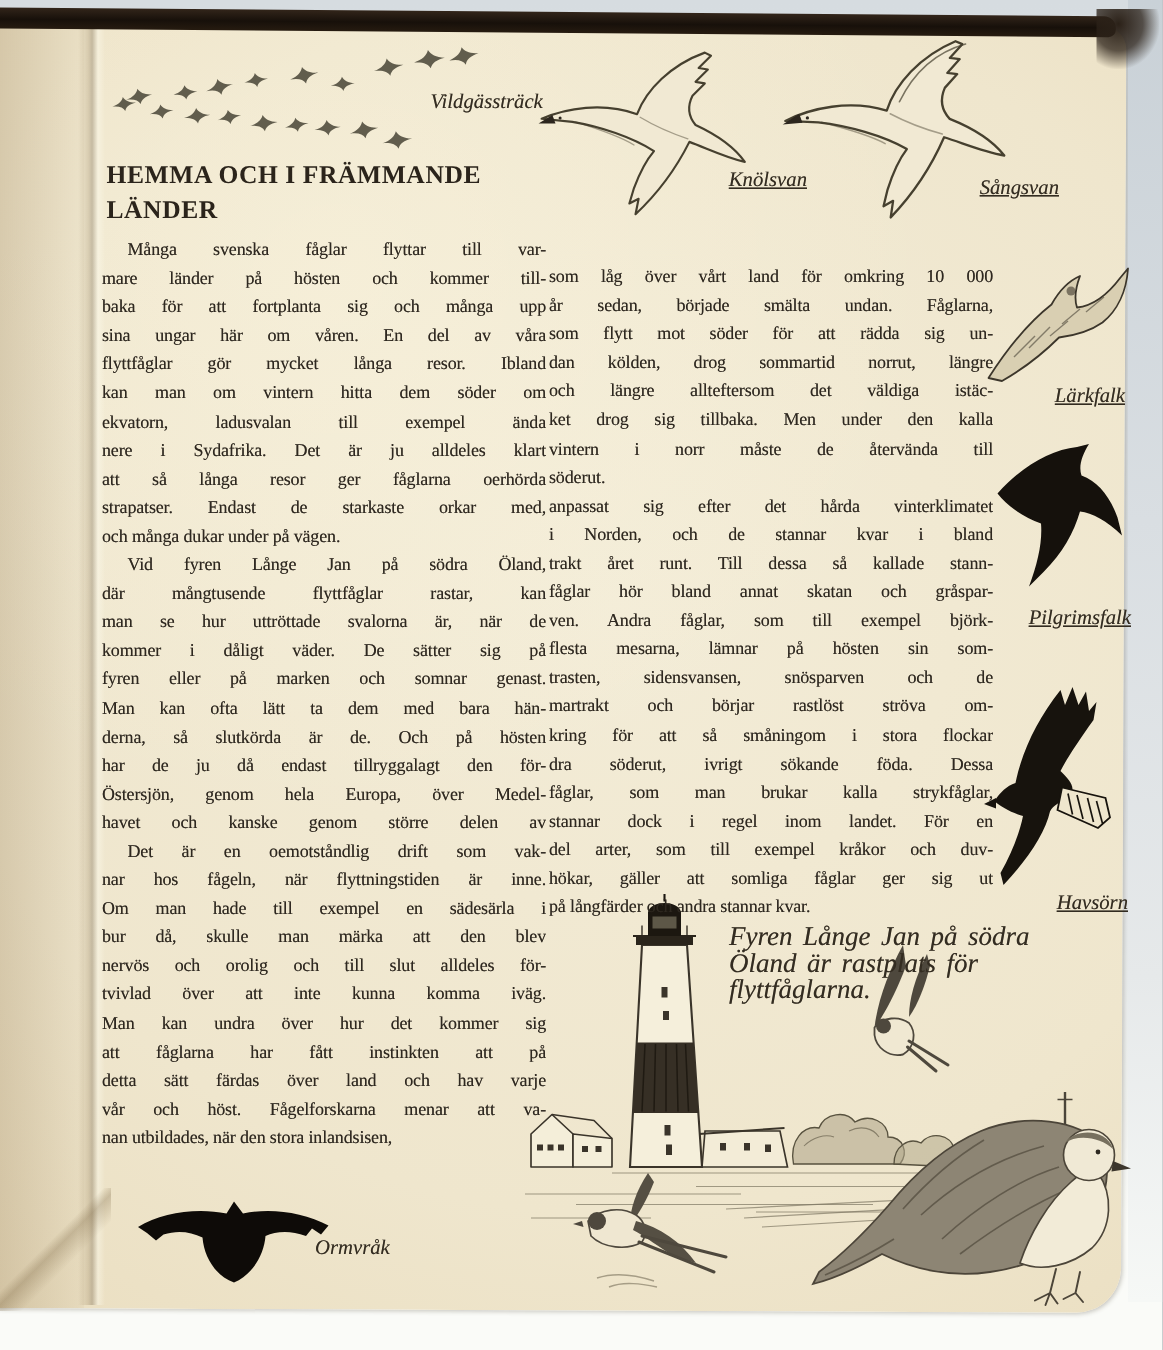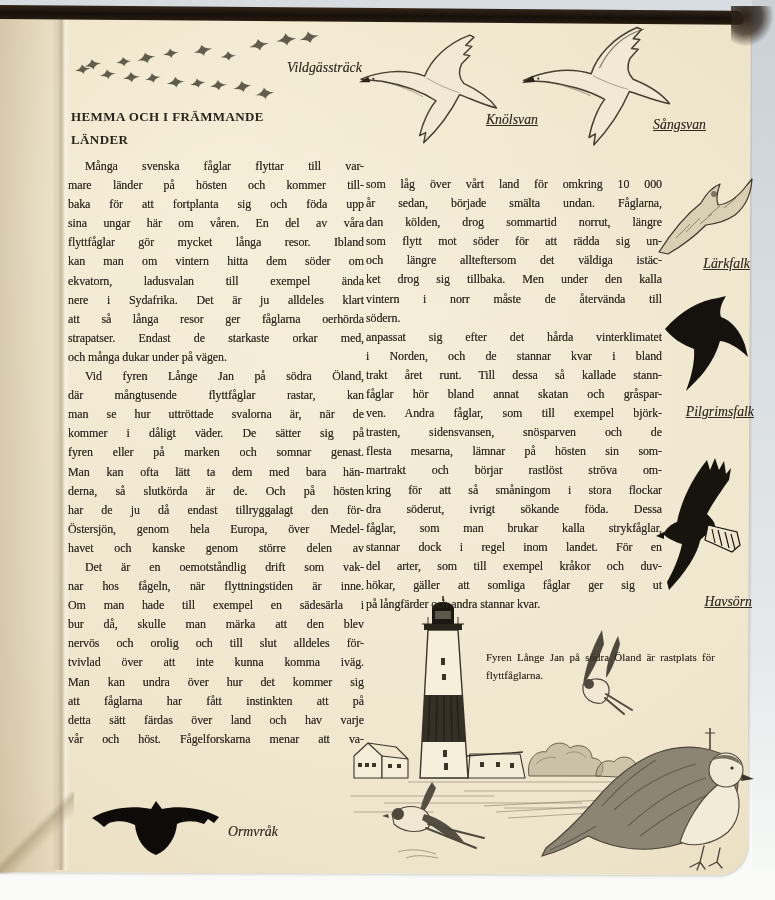--- a/index.html
+++ b/index.html
@@ -23,33 +23,33 @@
   .spine-band{position:absolute;left:-3px;top:5px;width:747px;height:14px;
     background:linear-gradient(180deg,#32251a 0%,#17100a 55%,#261b10 100%);
     border-radius:0 8px 5px 0;transform:rotate(.45deg);transform-origin:left top;}
   .corner-smudge{position:absolute;left:731px;top:6px;width:42px;height:40px;
     background:radial-gradient(ellipse at 35% 25%, #2b2118 0%, rgba(43,33,24,.75) 42%, rgba(43,33,24,0) 72%);}
   .right-strip{position:absolute;left:752px;top:0;width:23px;height:868px;
     background:linear-gradient(180deg,#c9d1d7 0%,#d9dee2 40%,#e6e9ea 75%,#f6f8f6 100%);}
 
   
   .heading{position:absolute;left:71px;top:106px;width:300px;
-    font-size:13px;line-height:22.5px;font-weight:700;letter-spacing:.4px;color:#2b241b;}
+    font-size:17px;line-height:22.5px;font-weight:700;letter-spacing:.4px;color:#2b241b;}
   .col{position:absolute;width:296px;color:#2e2820;font-size:12px;line-height:19.1px;
     letter-spacing:-.1px;overflow:hidden;text-shadow:0 0 .35px rgba(46,40,32,.6);}
   .col-left{left:68px;top:157px;height:652px;}
   .col-right{left:366px;top:152px;height:462px;margin-top:23px;}
   .ln{text-align:justify;text-align-last:justify;hyphens:none;}
   .ln.end{text-align-last:left;}
   .ln.ind{text-indent:17px;}
   .lbl{position:absolute;font-style:italic;font-size:13.8px;color:#332c21;white-space:nowrap;
     text-shadow:0 0 .3px rgba(51,44,33,.5);}
   .lbl.ctr{text-align:right;white-space:normal;text-decoration:underline;}
-  .caption{position:absolute;left:486px;top:616px;width:246px;
-    font-size:11px;line-height:17.5px;color:#332c21;text-shadow:0 0 .3px rgba(51,44,33,.5);margin-top:33px;}
+  .caption{position:absolute;left:486px;top:616px;width:246px;font-style:italic;
+    font-size:18px;line-height:17.5px;color:#332c21;text-shadow:0 0 .3px rgba(51,44,33,.5);}
   .caption .c1{word-spacing:2.5px;}
   svg{position:absolute;overflow:visible;}
 </style>
 </head>
 <body>
 
 <div class="stage">
   <div class="page"></div>
   <div class="gutter-shade"></div>
   <div class="gutter-crease"></div>
@@ -258,31 +258,31 @@
     <div>HEMMA OCH I FRÄMMANDE</div>
     <div>LÄNDER</div>
   </div>
 
   <div class="lbl" style="left:287px;top:60px">Vildgässträck</div>
   <div class="lbl ctr" style="left:442px;top:112px;width:96px">Knölsvan</div>
   <div class="lbl ctr" style="left:610px;top:117px;width:96px">Sångsvan</div>
   <div class="lbl ctr" style="left:658px;top:256px;width:92px">Lärkfalk</div>
   <div class="lbl ctr" style="left:650px;top:404px;width:104px">Pilgrimsfalk</div>
   <div class="lbl ctr" style="left:660px;top:594px;width:92px">Havsörn</div>
-  <div class="lbl" style="left:228px;top:824px">Ormvråk</div>
+  <div class="lbl" style="left:210px;top:824px">Ormvråk</div>
 
   <div class="caption">
     <div class="c1">Fyren Långe Jan på södra Öland är rastplats för</div>
     <div>flyttfåglarna.</div>
   </div>
 
   <div class="col col-left">
       <div class="ln ind">Många svenska fåglar flyttar till var-</div>
       <div class="ln">mare länder på hösten och kommer till-</div>
-      <div class="ln">baka för att fortplanta sig och föda upp</div>
+      <div class="ln">baka för att fortplanta sig och många upp</div>
       <div class="ln">sina ungar här om våren. En del av våra</div>
       <div class="ln">flyttfåglar gör mycket långa resor. Ibland</div>
       <div class="ln">kan man om vintern hitta dem söder om</div>
       <div class="ln">ekvatorn, ladusvalan till exempel ända</div>
       <div class="ln">nere i Sydafrika. Det är ju alldeles klart</div>
       <div class="ln">att så långa resor ger fåglarna oerhörda</div>
       <div class="ln">strapatser. Endast de starkaste orkar med,</div>
       <div class="ln end">och många dukar under på vägen.</div>
       <div class="ln ind">Vid fyren Långe Jan på södra Öland,</div>
       <div class="ln">där mångtusende flyttfåglar rastar, kan</div>
@@ -297,37 +297,38 @@
       <div class="ln ind">Det är en oemotståndlig drift som vak-</div>
       <div class="ln">nar hos fågeln, när flyttningstiden är inne.</div>
       <div class="ln">Om man hade till exempel en sädesärla i</div>
       <div class="ln">bur då, skulle man märka att den blev</div>
       <div class="ln">nervös och orolig och till slut alldeles för-</div>
       <div class="ln">tvivlad över att inte kunna komma iväg.</div>
       <div class="ln">Man kan undra över hur det kommer sig</div>
       <div class="ln">att fåglarna har fått instinkten att på</div>
       <div class="ln">detta sätt färdas över land och hav varje</div>
       <div class="ln">vår och höst. Fågelforskarna menar att va-</div>
+      <div class="ln end">nan utbildades, när den stora inlandsisen,</div>
     </div>
   <div class="col col-right">
       <div class="ln">som låg över vårt land för omkring 10 000</div>
       <div class="ln">år sedan, började smälta undan. Fåglarna,</div>
+      <div class="ln">som flytt mot söder för att rädda sig un-</div>
       <div class="ln">dan kölden, drog sommartid norrut, längre</div>
-      <div class="ln">som flytt mot söder för att rädda sig un-</div>
       <div class="ln">och längre allteftersom det väldiga istäc-</div>
       <div class="ln">ket drog sig tillbaka. Men under den kalla</div>
       <div class="ln">vintern i norr måste de återvända till</div>
-      <div class="ln end">södern.</div>
+      <div class="ln end">söderut.</div>
       <div class="ln">anpassat sig efter det hårda vinterklimatet</div>
       <div class="ln">i Norden, och de stannar kvar i bland</div>
       <div class="ln">trakt året runt. Till dessa så kallade stann-</div>
       <div class="ln">fåglar hör bland annat skatan och gråspar-</div>
       <div class="ln">ven. Andra fåglar, som till exempel björk-</div>
+      <div class="ln">flesta mesarna, lämnar på hösten sin som-</div>
       <div class="ln">trasten, sidensvansen, snösparven och de</div>
-      <div class="ln">flesta mesarna, lämnar på hösten sin som-</div>
       <div class="ln">martrakt och börjar rastlöst ströva om-</div>
       <div class="ln">kring för att så småningom i stora flockar</div>
       <div class="ln">dra söderut, ivrigt sökande föda. Dessa</div>
       <div class="ln">fåglar, som man brukar kalla strykfåglar,</div>
       <div class="ln">stannar dock i regel inom landet. För en</div>
       <div class="ln">del arter, som till exempel kråkor och duv-</div>
       <div class="ln">hökar, gäller att somliga fåglar ger sig ut</div>
       <div class="ln end">på långfärder och andra stannar kvar.</div>
     </div>
 </div>

